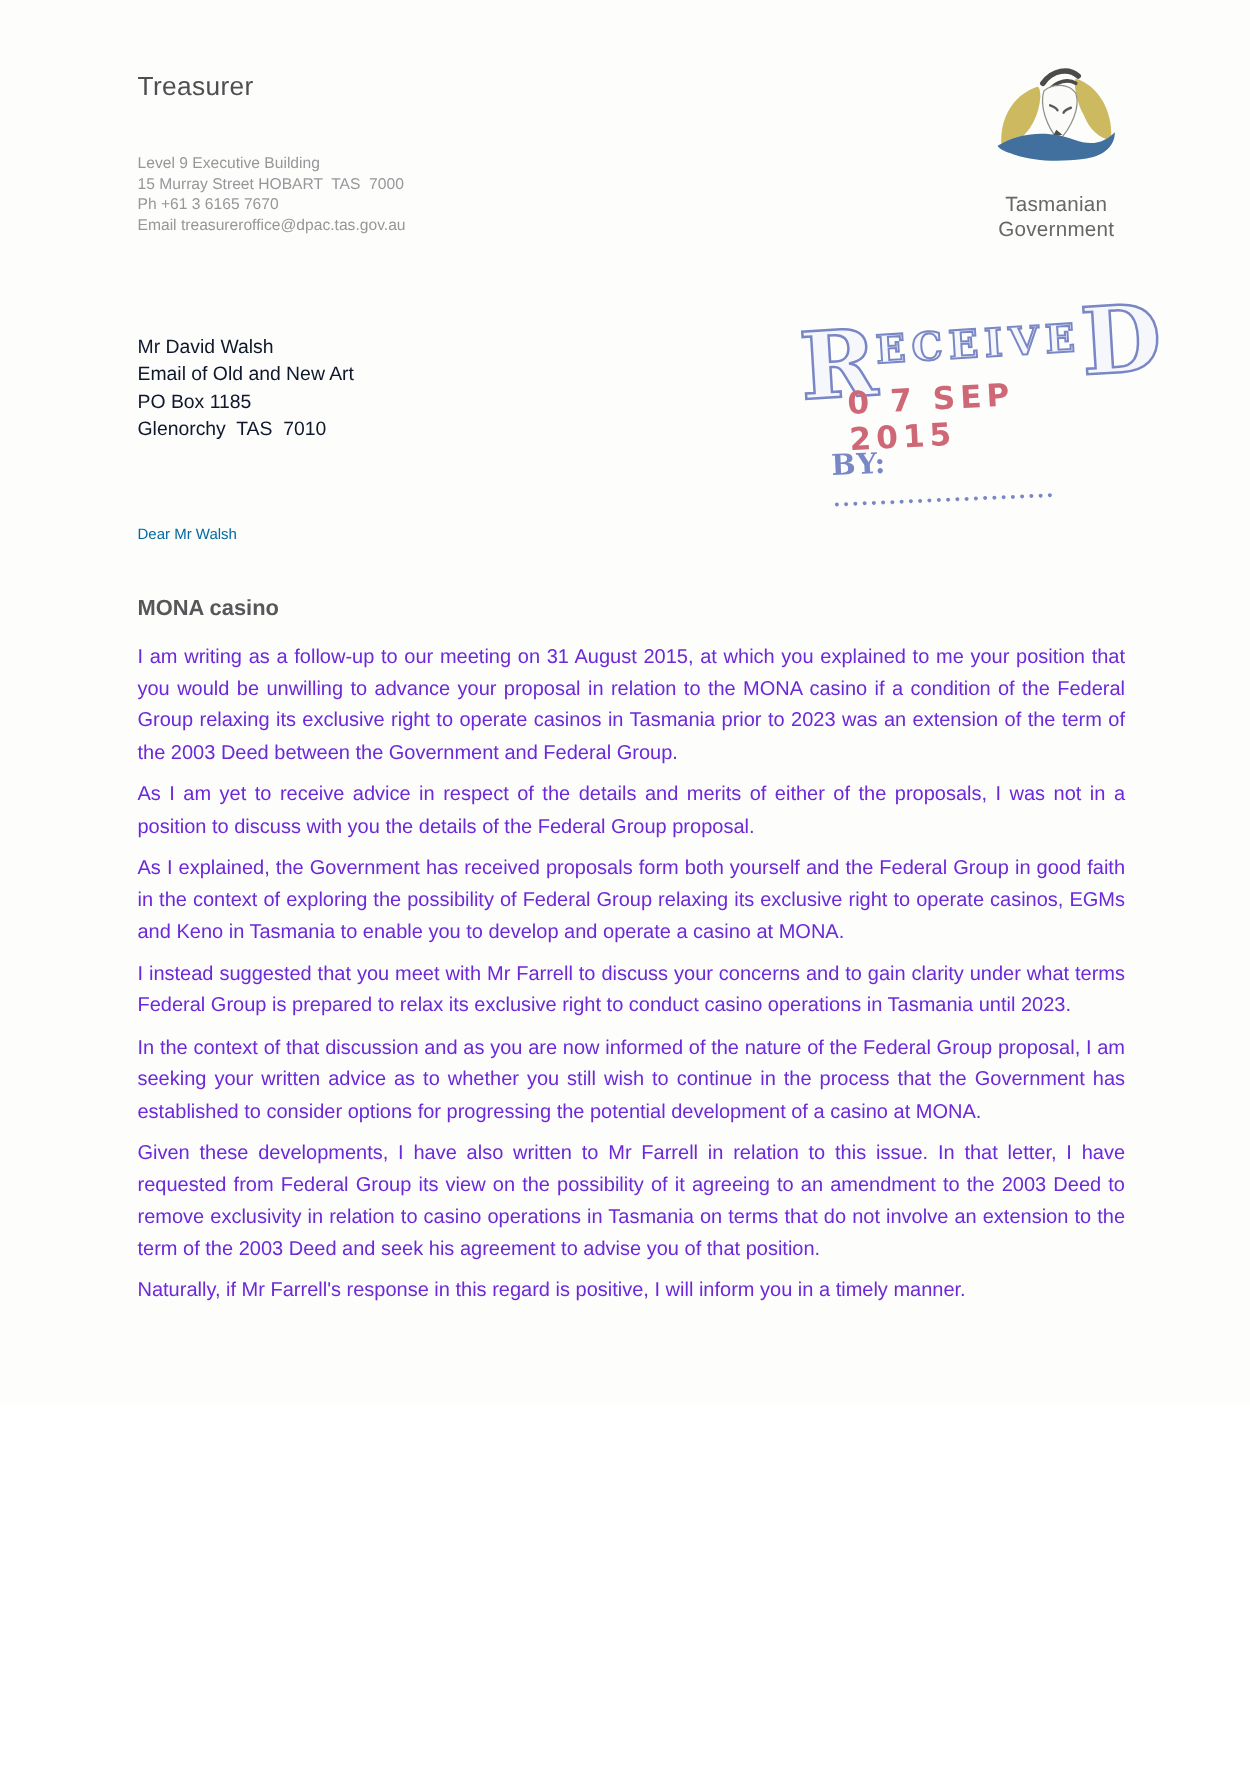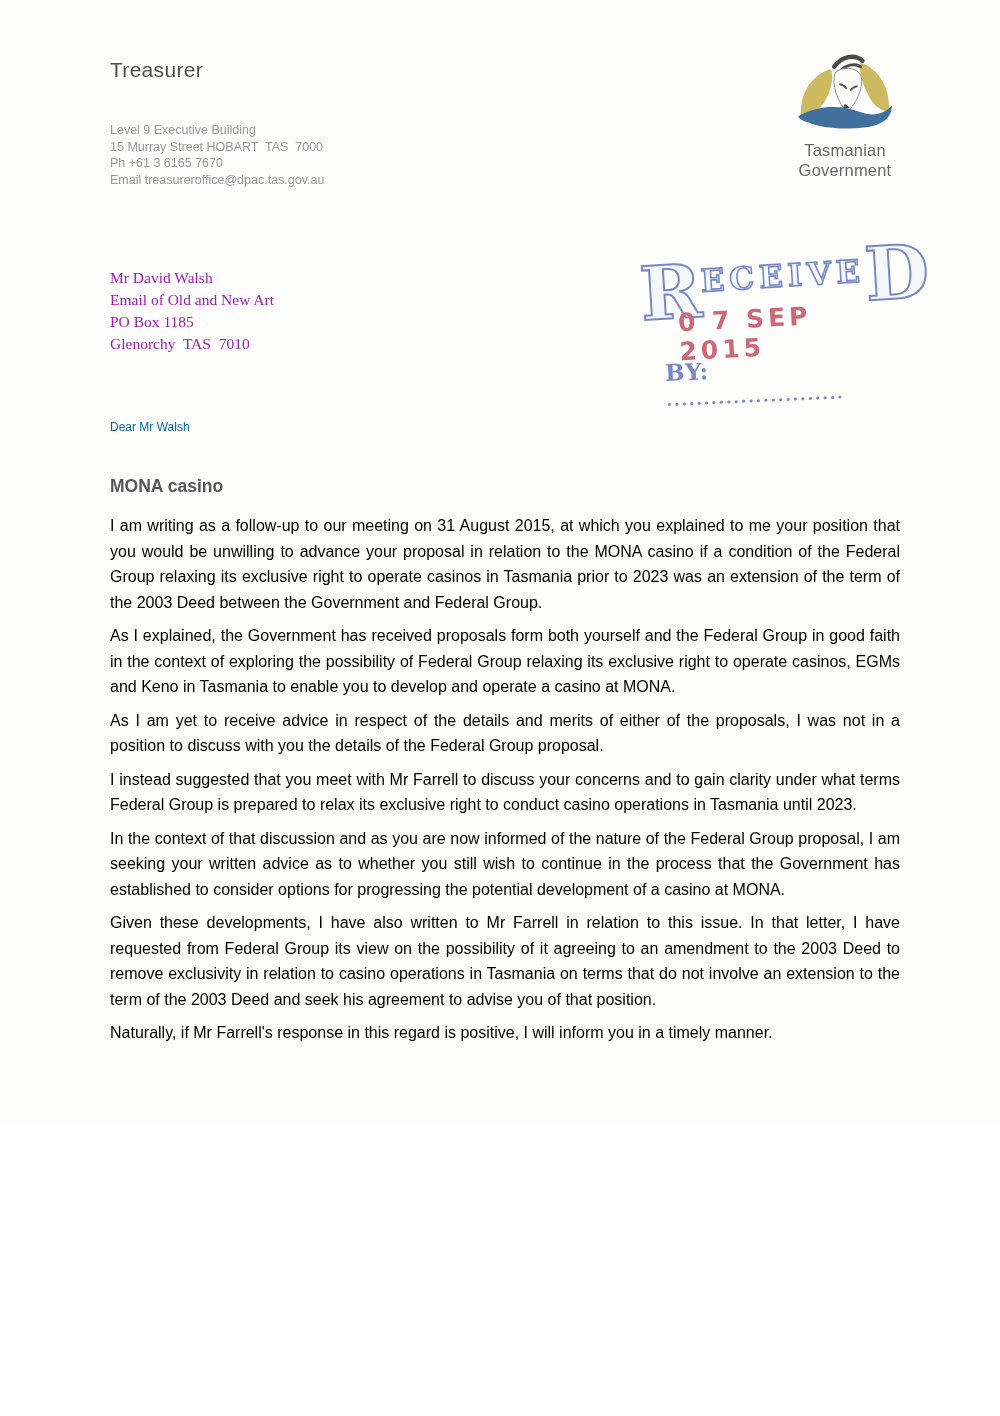--- a/index.html
+++ b/index.html
@@ -39,37 +39,36 @@
   
   .logo {
     position: absolute;
     left: 783px;
     top: 52px;
     width: 124px;
     text-align: center;
   }
   .logo svg { display: block; margin: 0 auto; }
   .logo-text {
-    margin-top: 2px;
+    margin-top: 16px;
     font-size: 16.5px;
     line-height: 20px;
     color: #676769;
     letter-spacing: 0.2px;
   }
 
   
   .recipient {
     position: absolute;
     left: 110px;
     top: 267px;
     font-size: 15.5px;
     line-height: 22px;
-    color: #a21caf;
+    color: #0f172a;
     white-space: pre-wrap;
-    font-family: Liberation Serif, serif;
   }
 
   
   .stamp {
     position: absolute;
     left: 642px;
     top: 252px;
     width: 240px;
     height: 140px;
     transform: rotate(-3.5deg);
@@ -143,21 +142,21 @@
     position: absolute;
     left: 110px;
     top: 513px;
     width: 802px;
   }
   .paragraphs p {
     margin: 0 12px 8px 0;
     font-size: 16px;
     line-height: 25.5px;
     text-align: justify;
-    color: #000000;
+    color: #6d28d9;
   }
   .paragraphs p:last-child { text-align: left; }
 </style>
 </head>
 <body>
 
 <div class="page">
 
   <div class="lh-title">Treasurer</div>
   <div class="lh-address"><div>Level 9 Executive Building</div><div>15 Murray Street HOBART  TAS  7000</div><div>Ph +61 3 6165 7670</div><div>Email treasureroffice@dpac.tas.gov.au</div></div>
@@ -198,21 +197,21 @@
       <span class="cap cap-d">D</span>
     </div>
     <div class="stamp-date">0 7 SEP 2015</div>
     <div class="stamp-by"><span>BY:</span> <span class="dots">........................</span></div>
   </div>
 
   <div class="salutation">Dear Mr Walsh</div>
   <div class="subject">MONA casino</div>
   <div class="paragraphs">
       <p>I am writing as a follow-up to our meeting on 31 August 2015, at which you explained to me your position that you would be unwilling to advance your proposal in relation to the MONA casino if a condition of the Federal Group relaxing its exclusive right to operate casinos in Tasmania prior to 2023 was an extension of the term of the 2003 Deed between the Government and Federal Group.</p>
+      <p>As I am yet to receive advice in respect of the details and merits of either of the proposals, I was not in a position to discuss with you the details of the Federal Group proposal.</p>
       <p>As I explained, the Government has received proposals form both yourself and the Federal Group in good faith in the context of exploring the possibility of Federal Group relaxing its exclusive right to operate casinos, EGMs and Keno in Tasmania to enable you to develop and operate a casino at MONA.</p>
-      <p>As I am yet to receive advice in respect of the details and merits of either of the proposals, I was not in a position to discuss with you the details of the Federal Group proposal.</p>
       <p>I instead suggested that you meet with Mr Farrell to discuss your concerns and to gain clarity under what terms Federal Group is prepared to relax its exclusive right to conduct casino operations in Tasmania until 2023.</p>
       <p>In the context of that discussion and as you are now informed of the nature of the Federal Group proposal, I am seeking your written advice as to whether you still wish to continue in the process that the Government has established to consider options for progressing the potential development of a casino at MONA.</p>
       <p>Given these developments, I have also written to Mr Farrell in relation to this issue.  In that letter, I have requested from Federal Group its view on the possibility of it agreeing to an amendment to the 2003 Deed to remove exclusivity in relation to casino operations in Tasmania on terms that do not involve an extension to the term of the 2003 Deed and seek his agreement to advise you of that position.</p>
       <p>Naturally, if Mr Farrell's response in this regard is positive, I will inform you in a timely manner.</p>
     </div>
 
 </div>
 
 </body></html>

